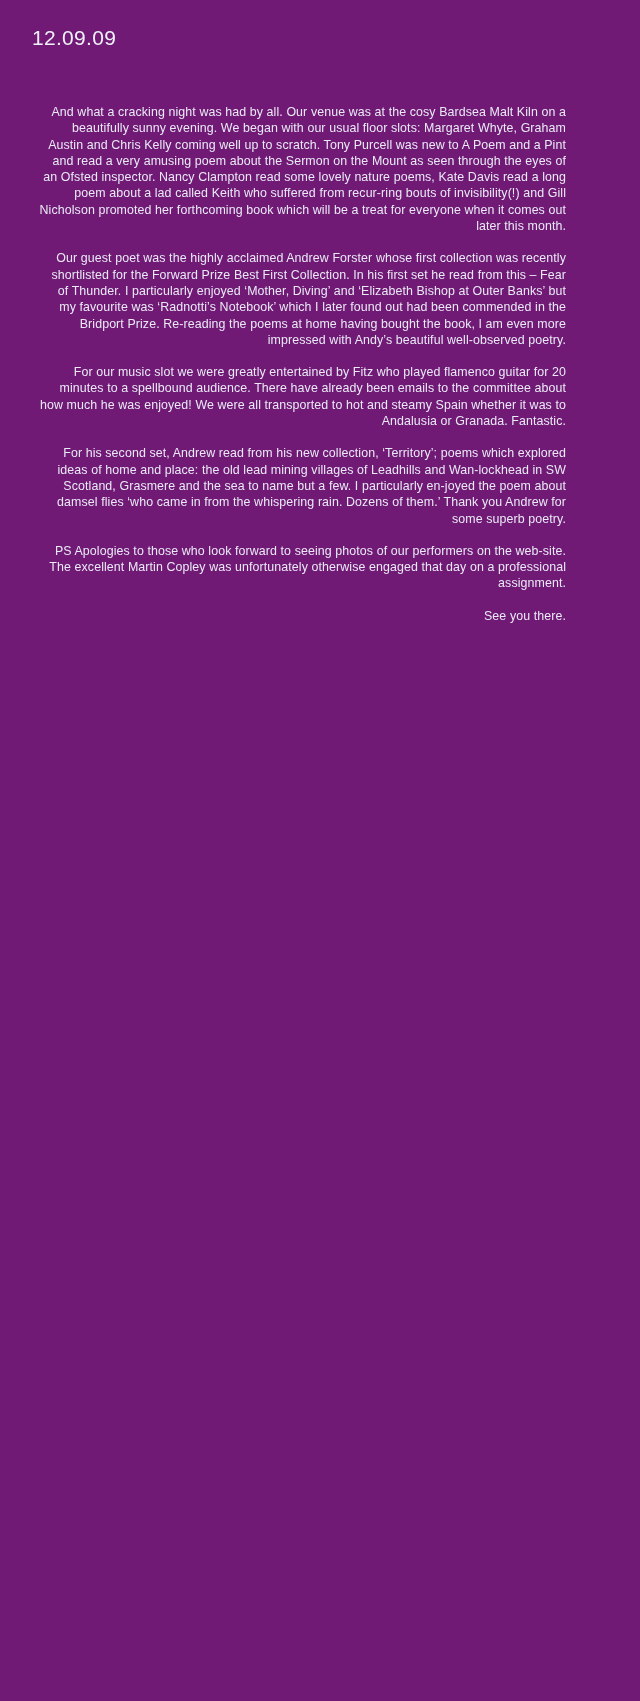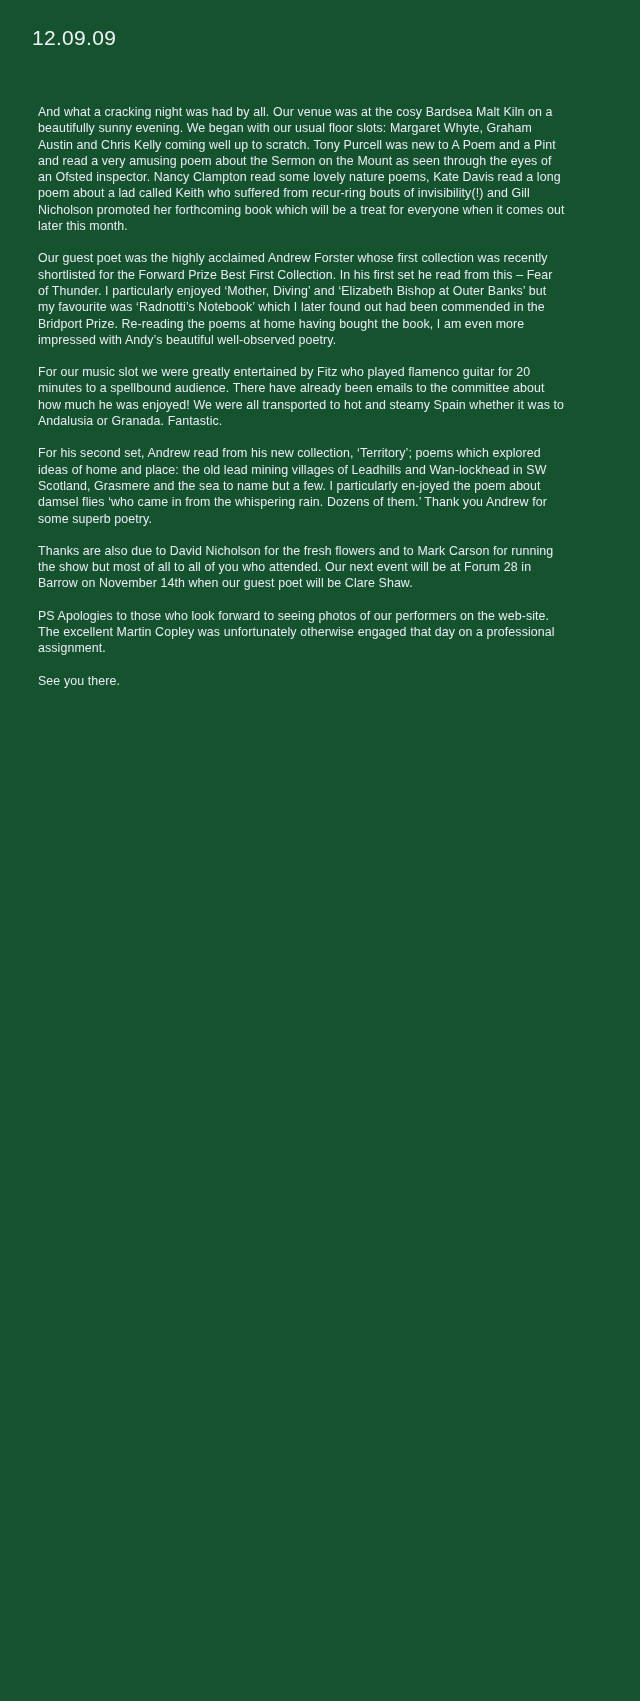--- a/index.html
+++ b/index.html
@@ -12,21 +12,21 @@
     background: #0a0a9e;
     font-family: "Liberation Sans", sans-serif;
     color: #e9e9f5;
     -webkit-font-smoothing: antialiased;
     overflow: hidden;
   }
   .page {
     position: relative;
     width: 640px;
     height: 1701px;
-    background: #14532d;
+    background: #701a75;
     box-sizing: border-box;
   }
   .page-title {
     position: absolute;
     left: 32px;
     top: 26px;
     font-size: 21px;
     font-weight: 400;
     letter-spacing: 0.3px;
     color: #f0f0f8;
@@ -35,34 +35,33 @@
     position: absolute;
     left: 38px;
     top: 104px;
     width: 528px;
   }
   .para {
     font-size: 12.4px;
     line-height: 16.3px;
     color: #eaeaf6;
     margin: 0 0 16px 0;
-    text-align: left;
+    text-align: right;
     letter-spacing: 0.1px;
   }
 </style>
 </head>
 <body>
 
 <div class="page">
 
   <div class="page-title">12.09.09</div>
 
   <div class="article">
     <p class="para">And what a cracking night was had by all.  Our venue was at the cosy Bardsea Malt Kiln on a beautifully sunny evening. We began with our usual floor slots: Margaret Whyte, Graham Austin and Chris Kelly coming well up to scratch. Tony Purcell was new to A Poem and a Pint and read a very amusing poem about the Sermon on the Mount as seen through the eyes of an Ofsted inspector. Nancy Clampton read some lovely nature poems, Kate Davis read a long poem about a lad called Keith who suffered from recur-ring bouts of invisibility(!) and Gill Nicholson promoted her forthcoming book which will be a treat for everyone when it comes out later this month.</p>
     <p class="para">Our guest poet was the highly acclaimed Andrew Forster whose first collection was recently shortlisted for the Forward Prize Best First Collection. In his first set he read from this – Fear of Thunder.  I particularly enjoyed ‘Mother, Diving’ and ‘Elizabeth Bishop at Outer Banks’ but my favourite was ‘Radnotti’s Notebook’ which I later found out had been commended in the Bridport Prize.  Re-reading the poems at home having bought the book, I am even more impressed with Andy’s beautiful well-observed poetry.</p>
     <p class="para">For our music slot we were greatly entertained by Fitz who played flamenco guitar for 20 minutes to a spellbound audience.  There have already been emails to the committee about how much he was enjoyed!  We were all transported to hot and steamy Spain whether it was to Andalusia or Granada. Fantastic.</p>
     <p class="para">For his second set, Andrew read from his new collection, ‘Territory’; poems which explored ideas of home and place: the old lead mining villages of Leadhills and Wan-lockhead in SW Scotland, Grasmere and the sea to name but a few. I particularly en-joyed the poem about damsel flies ‘who came in from the whispering rain. Dozens of them.’  Thank you Andrew for some superb poetry.</p>
-    <p class="para">Thanks are also due to David Nicholson for the fresh flowers and to Mark Carson for running the show but most of all to all of you who attended.  Our next event will be at Forum 28 in Barrow on November 14th  when our guest poet will be Clare Shaw.</p>
     <p class="para">PS Apologies to those who look forward to seeing photos of our performers on the web-site. The excellent Martin Copley was unfortunately otherwise engaged that day on a professional assignment.</p>
     <p class="para"> See you there.</p>
   </div>
 
 </div>
 
 </body></html>

